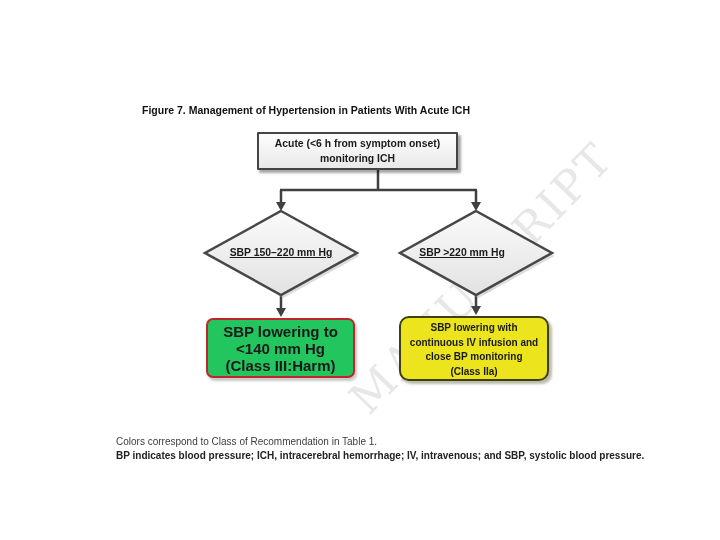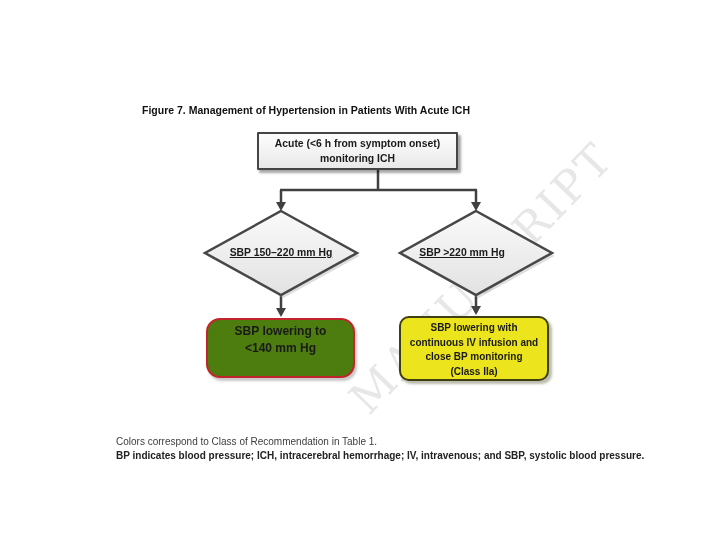--- a/index.html
+++ b/index.html
@@ -31,23 +31,23 @@
     box-shadow:2.5px 3px 2.5px rgba(0,0,0,0.35);
     font-size:10.4px;line-height:15px;padding-top:2px;
   }
   .diamond-label{
     width:152px;text-align:center;font-size:10.4px;font-weight:bold;white-space:nowrap;text-decoration:underline;
   }
   #diamond-label-left{left:205px;top:247px;}
   #diamond-label-right{left:386px;top:247px;}
   #outcome-box-harm{
     left:206px;top:318px;width:149px;height:60px;
-    border:2.5px solid #c2242b;border-radius:14px;background:#4d7c0f;
+    border:2.5px solid #c2242b;border-radius:7px;background:#22c55e;
     box-shadow:2px 3px 2.5px rgba(0,0,0,0.22);
-    font-size:12px;line-height:17px;padding-top:3px;
+    font-size:15px;line-height:17px;padding-top:3px;
   }
   #outcome-box-infusion{
     left:399px;top:316px;width:150px;height:65px;
     border:2px solid #3f3f10;border-radius:10px;background:#ece51d;
     box-shadow:2.5px 3px 2.5px rgba(60,60,20,0.35);
     font-size:10px;line-height:14.5px;padding-top:3px;
   }
   .footnote{left:116px;font-size:10px;white-space:nowrap;margin-top:40px;}
   #footnote-1{top:396px;color:#3d3d3d;font-weight:normal;}
   #footnote-2{top:410px;color:#222;font-weight:600;text-align:right;}
@@ -87,20 +87,21 @@
     <div>Acute (&lt;6 h from symptom onset)</div>
     <div>monitoring ICH</div>
   </div>
 
   <div class="abs layer diamond-label" id="diamond-label-left">SBP 150–220 mm Hg</div>
   <div class="abs layer diamond-label" id="diamond-label-right">SBP &gt;220 mm Hg</div>
 
   <div class="abs layer node" id="outcome-box-harm">
     <div>SBP lowering to</div>
     <div>&lt;140 mm Hg</div>
+    <div>(Class III:Harm)</div>
   </div>
 
   <div class="abs layer node" id="outcome-box-infusion">
     <div>SBP lowering with</div>
     <div>continuous IV infusion and</div>
     <div>close BP monitoring</div>
     <div>(Class IIa)</div>
   </div>
 
   <div class="abs layer footnote" id="footnote-1">Colors correspond to Class of Recommendation in Table 1.</div>

